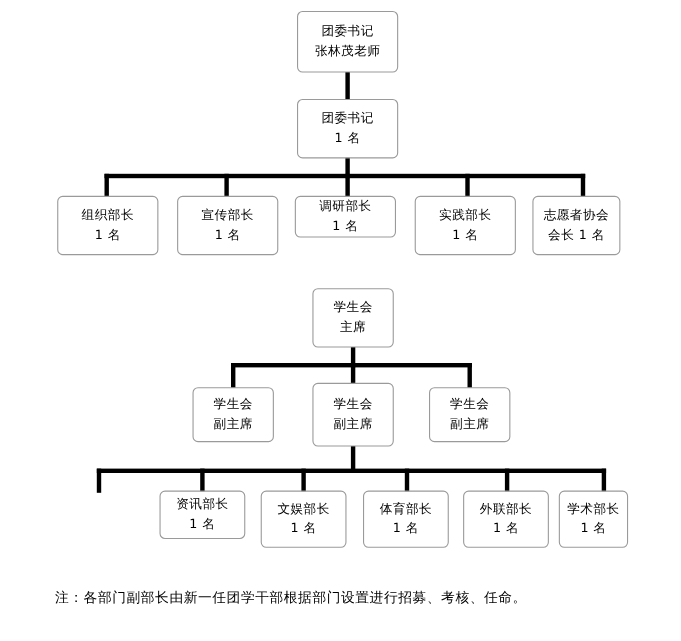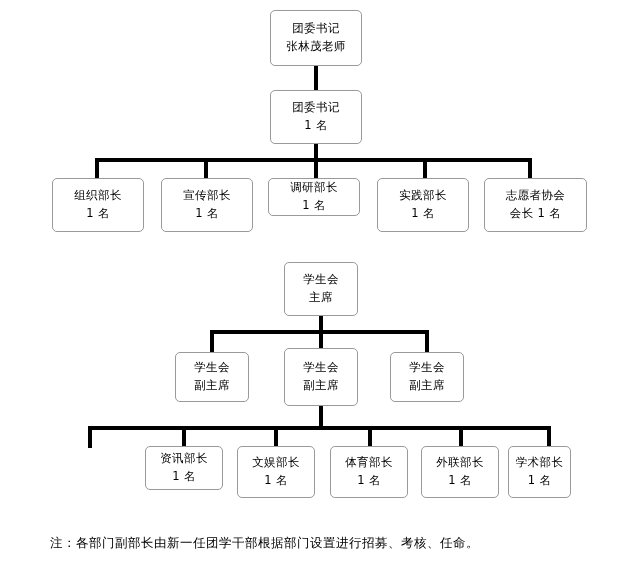--- a/index.html
+++ b/index.html
@@ -90,21 +90,21 @@
     <span class="ln">1 名</span>
   </div>
   <div class="node" style="left:268px; top:178px; width:92px; height:38px;text-align:right;">
     <span class="ln">调研部长</span>
     <span class="ln">1 名</span>
   </div>
   <div class="node" style="left:377px; top:178px; width:92px; height:54px;">
     <span class="ln">实践部长</span>
     <span class="ln">1 名</span>
   </div>
-  <div class="node" style="left:484px; top:178px; width:103px; height:54px;">
+  <div class="node" style="left:484px; top:178px; width:80px; height:54px;">
     <span class="ln">志愿者协会</span>
     <span class="ln">会长 1 名</span>
   </div>
 
   <div class="node" style="left:284px; top:262px; width:74px; height:54px;">
     <span class="ln">学生会</span>
     <span class="ln">主席</span>
   </div>
 
   <div class="conn vline" style="left:319px; top:314px; height:20px;"></div>

